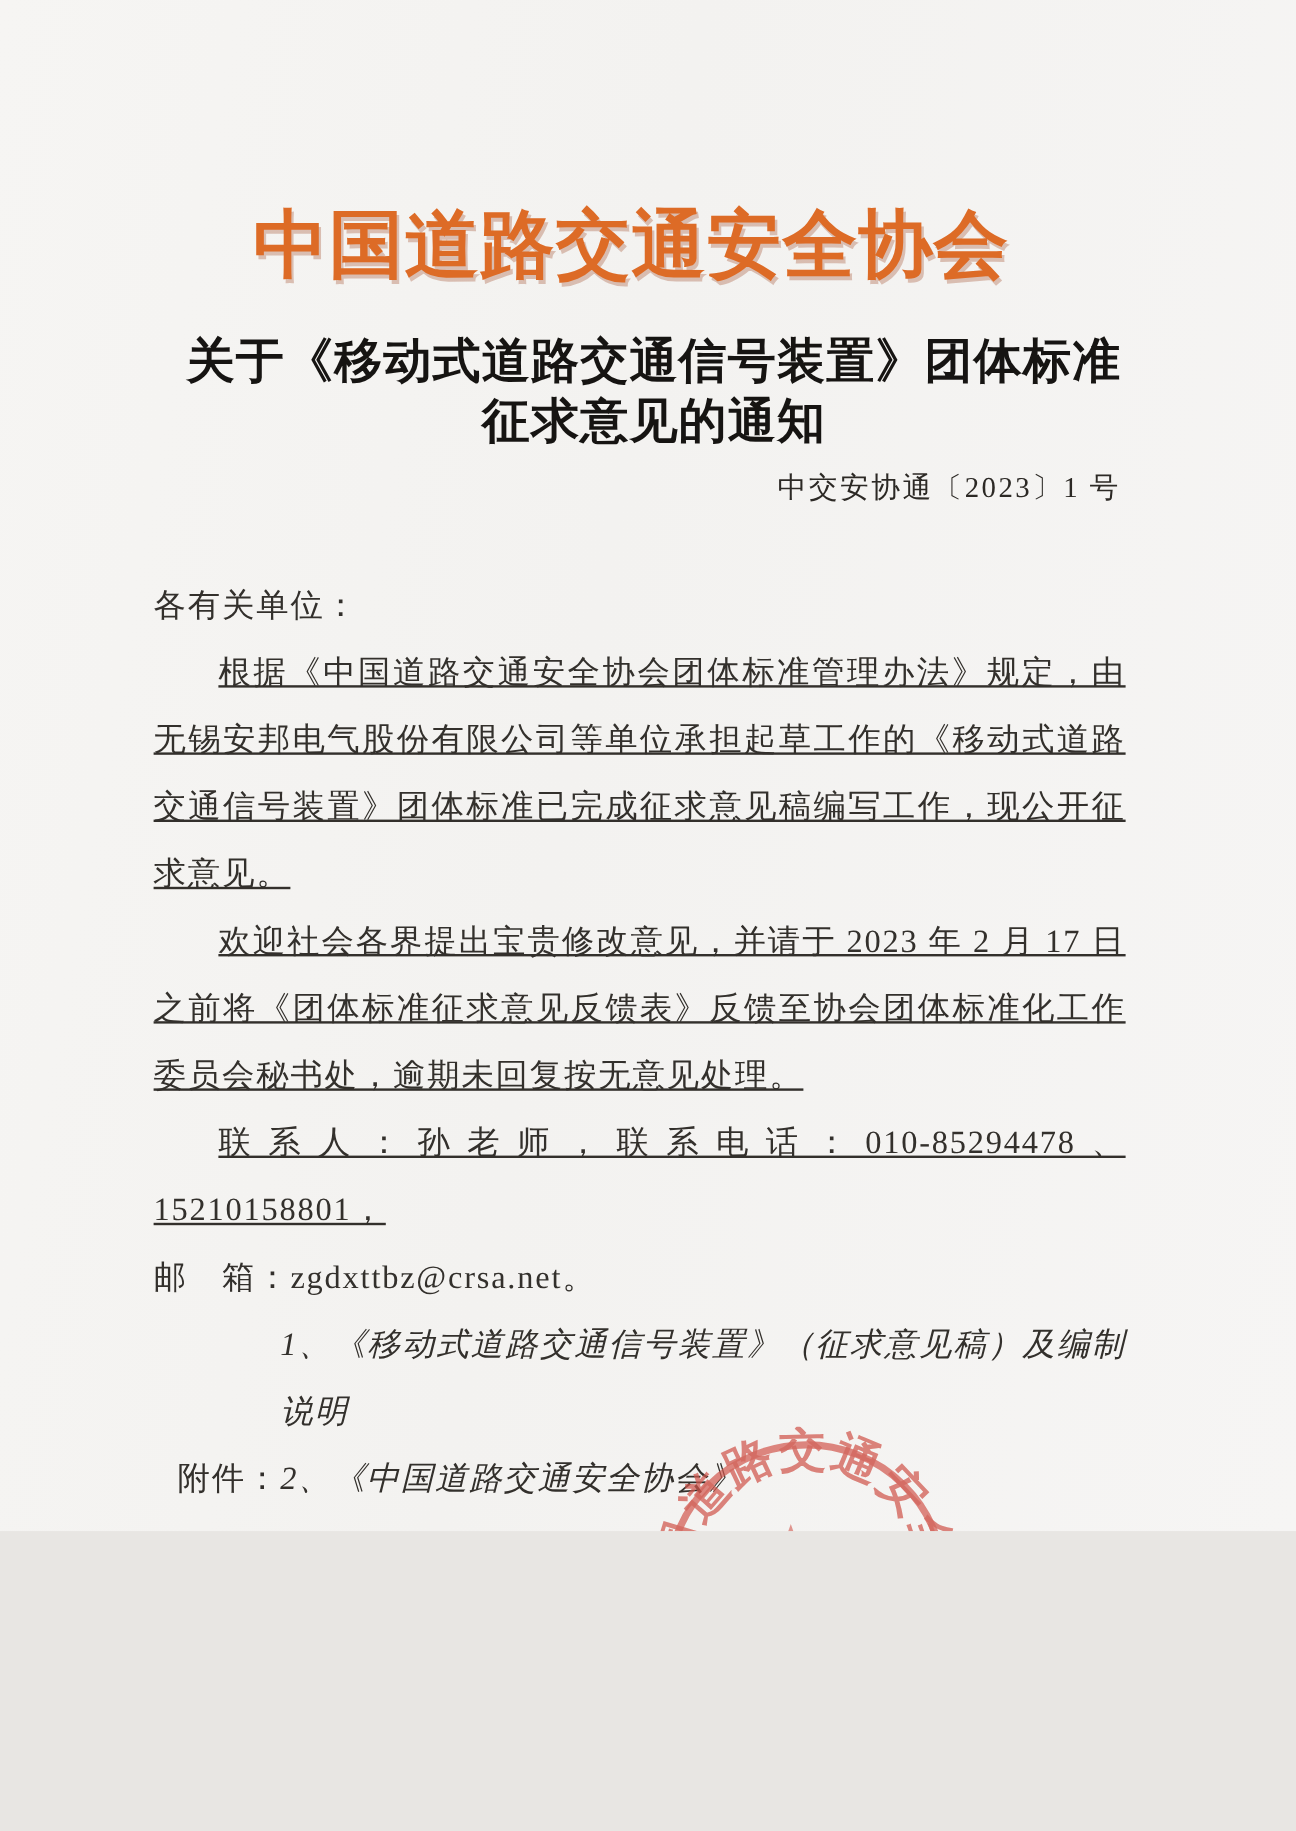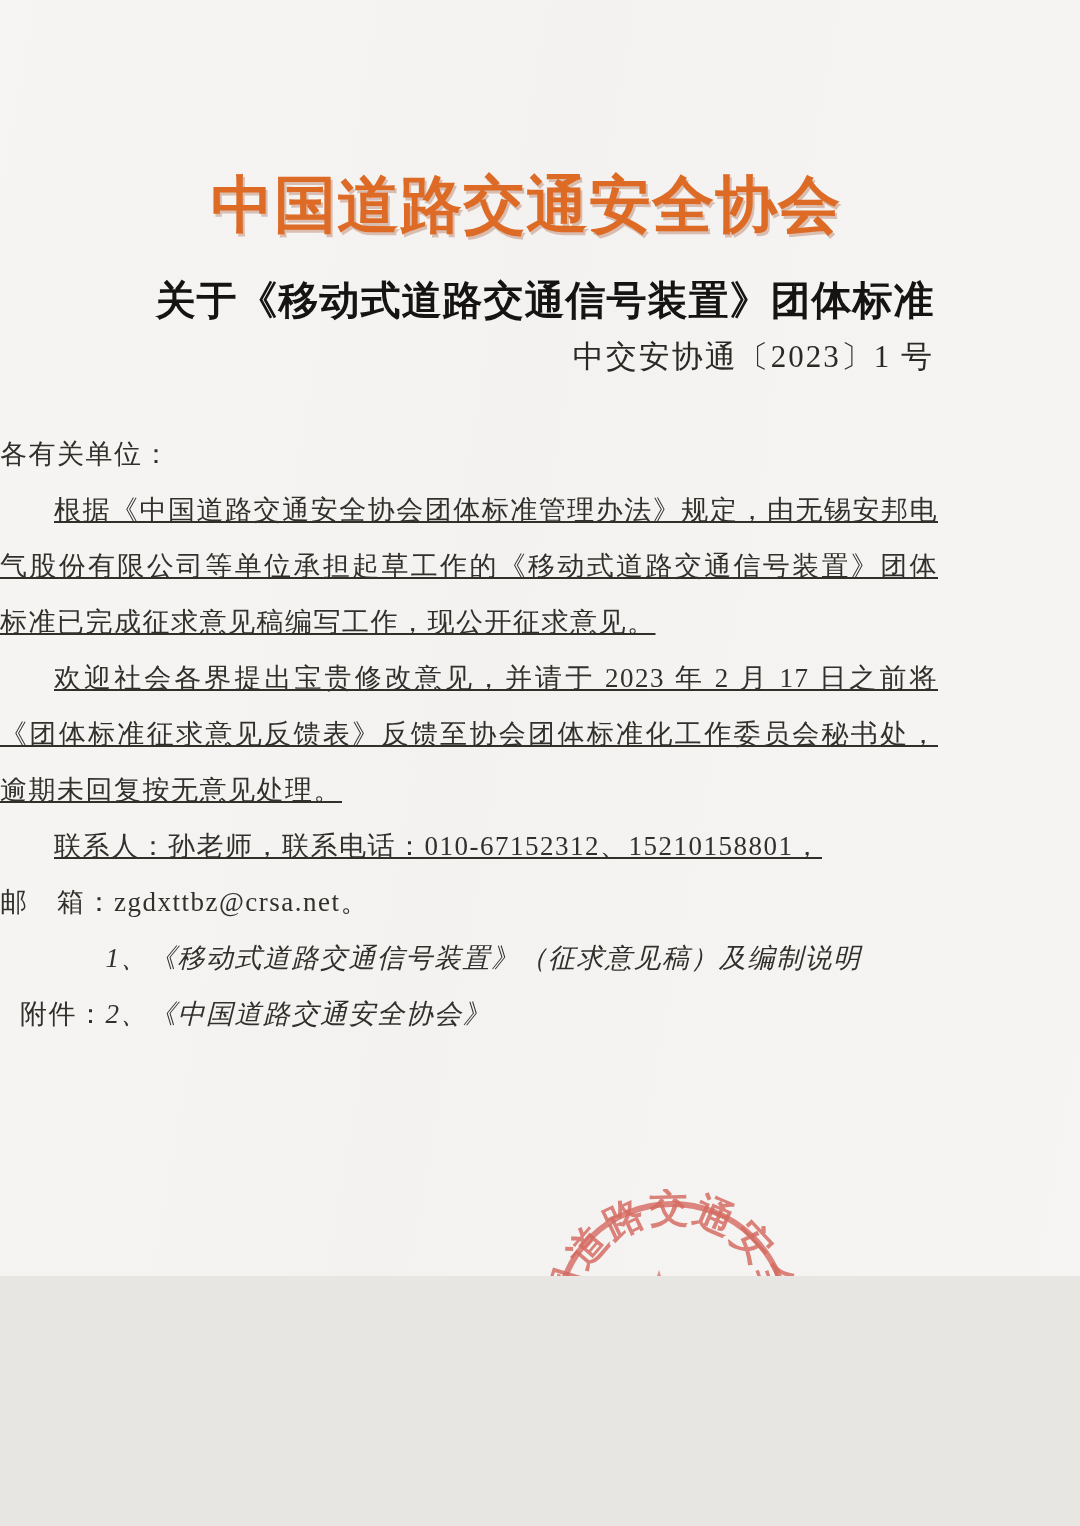--- a/index.html
+++ b/index.html
@@ -34,30 +34,31 @@
     text-align: center;
     font-size: 40px;
     line-height: 50px;
     font-weight: 800;
     color: #161412;
     letter-spacing: 1px;
     margin-left: 10px;
   }
   .doc-number {
     margin-top: 14px;
-    font-size: 31px;
+    font-size: 24px;
     line-height: 34px;
     text-align: right;
     padding-right: 146px;
     letter-spacing: 2px;
     color: #2c2925;
     padding-left: 18px;
   }
   .body-text {
     margin-top: 52px;
+    padding-left: 128px;
     padding-right: 142px;
     font-size: 27px;
     line-height: 56px;
     letter-spacing: 1.5px;
   }
   .body-text p {
     margin: 0;
     text-align: justify;
   }
   .indent { text-indent: 2em; text-decoration: underline; }
@@ -94,29 +95,30 @@
 </style>
 </head>
 <body>
 
 <div class="page">
 
   <div class="org-title">中国道路交通安全协会</div>
 
   <div class="doc-title">
     <div>关于《移动式道路交通信号装置》团体标准</div>
+    <div>征求意见的通知</div>
   </div>
 
   <div class="doc-number">中交安协通〔2023〕1 号</div>
 
   <div class="body-text">
     <p>各有关单位：</p>
     <p class="indent">根据《中国道路交通安全协会团体标准管理办法》规定，由无锡安邦电气股份有限公司等单位承担起草工作的《移动式道路交通信号装置》团体标准已完成征求意见稿编写工作，现公开征求意见。</p>
     <p class="indent">欢迎社会各界提出宝贵修改意见，并请于 2023 年 2 月 17 日之前将《团体标准征求意见反馈表》反馈至协会团体标准化工作委员会秘书处，逾期未回复按无意见处理。</p>
-    <p class="indent">联系人：孙老师，联系电话：010-67152312、15210158801，</p>
+    <p class="indent">联系人：孙老师，联系电话：010-85294478、15210158801，</p>
     <p>邮　箱：zgdxttbz@crsa.net。</p>
 
     <div class="attachments">
       <span class="att-label">附件：</span>
       <div class="att-items">
         <div class="att-item"><span>1、</span><span>《移动式道路交通信号装置》（征求意见稿）及编制说明</span></div>
         <div class="att-item"><span>2、</span><span>《中国道路交通安全协会》</span></div>
       </div>
     </div>
   </div>

